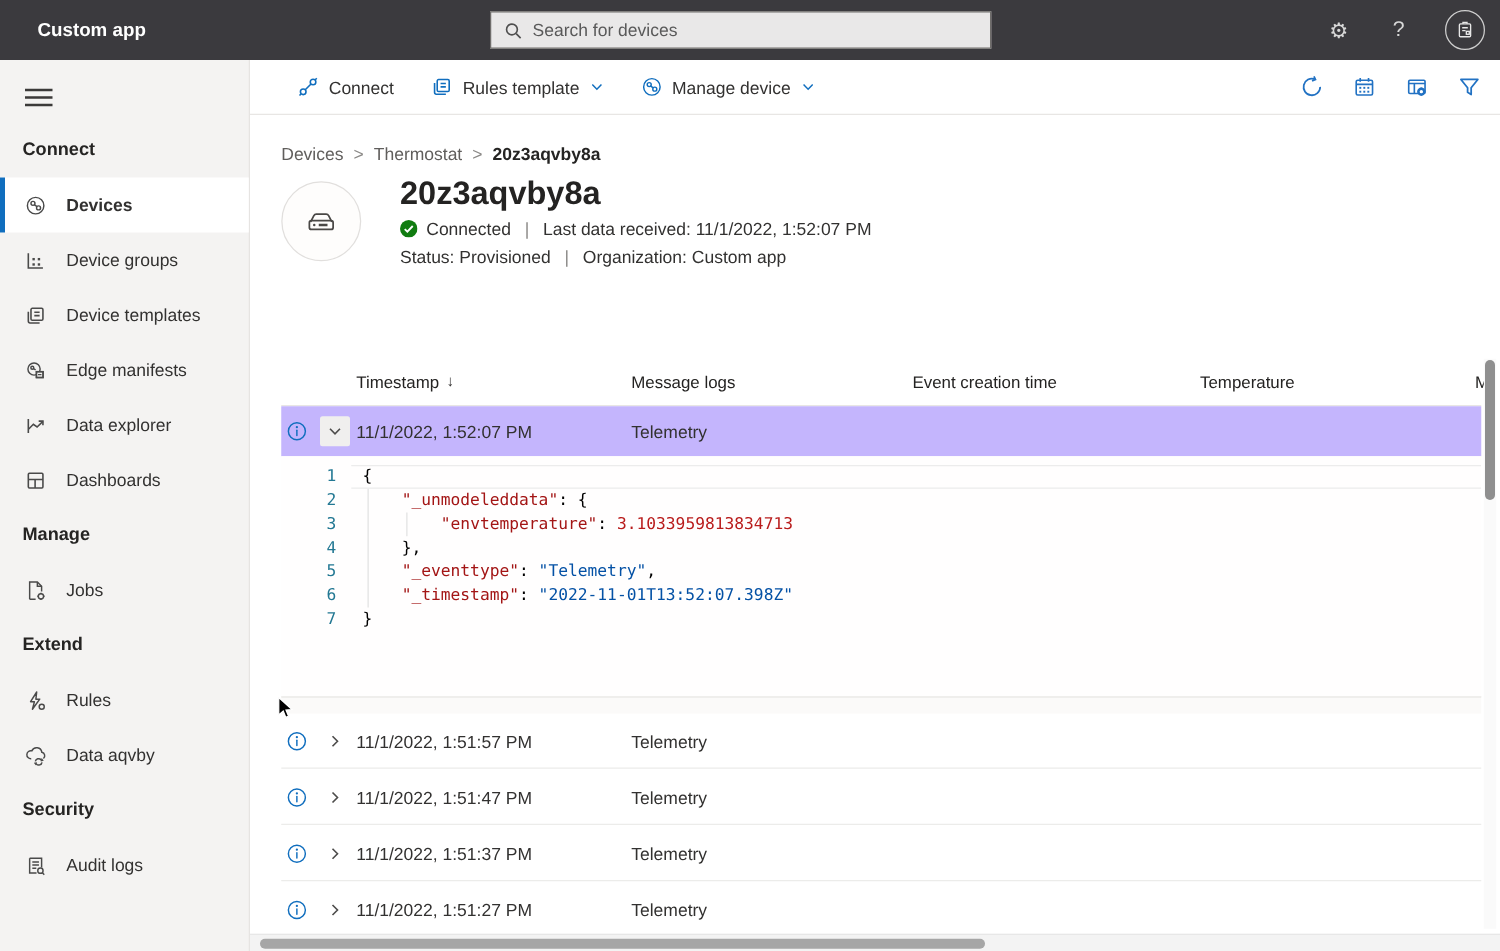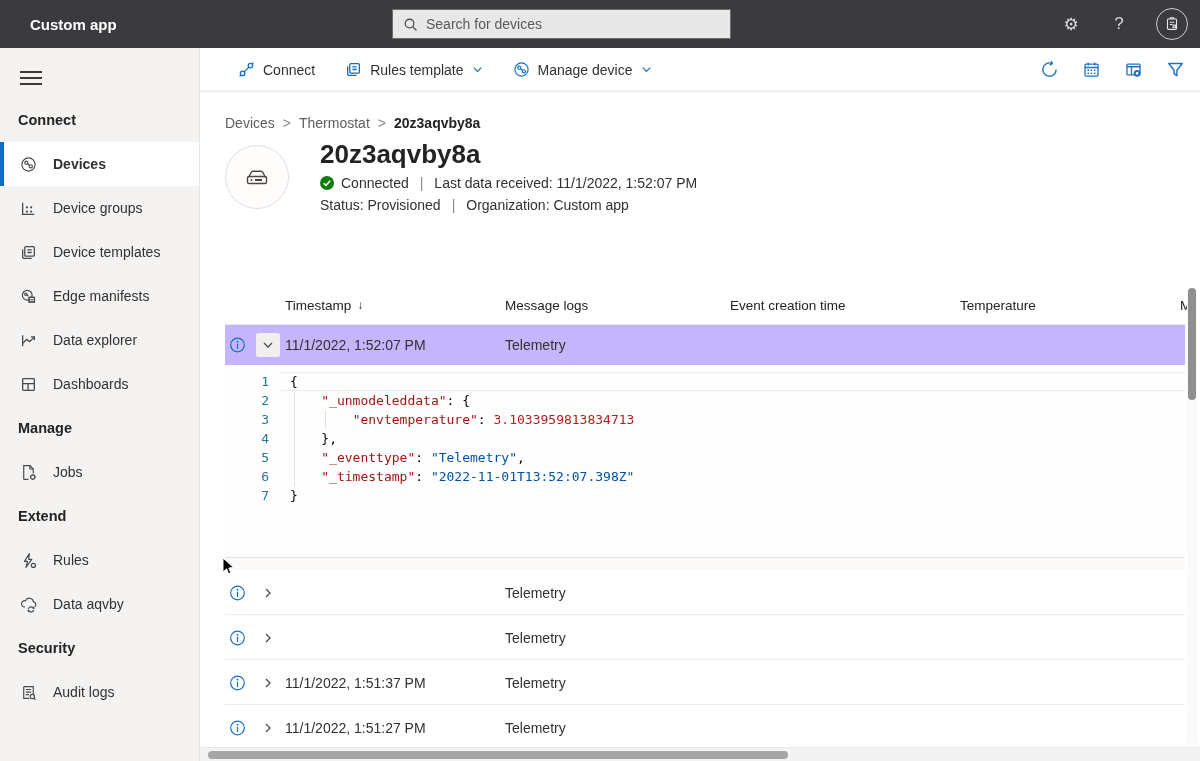--- a/index.html
+++ b/index.html
@@ -2,21 +2,21 @@
 <html><head>
 <meta charset="utf-8">
 <style>
   * { margin:0; padding:0; box-sizing:border-box; }
   html,body { width:1200px; height:761px; overflow:hidden; }
   body { font-family:"Liberation Sans", sans-serif; background:#fff; color:#323130; position:relative; }
 
   
   .topbar { position:absolute; left:0; top:0; width:1200px; height:48px; background:#3b3a3e; display:flex; align-items:center; z-index:30; }
   .app-title { color:#fff; font-weight:700; font-size:15px; margin-left:30px; }
-  .search-box { position:absolute; left:392px; top:9px; width:339px; height:30px; background:#e9e8e8; border:1px solid #6f6d6b; display:flex; align-items:center; padding:0 10px; gap:8px; }
+  .search-box { position:absolute; left:392px; top:9px; width:401px; height:30px; background:#e9e8e8; border:1px solid #6f6d6b; display:flex; align-items:center; padding:0 10px; gap:8px; }
   .search-box input { border:none; outline:none; background:transparent; font-size:14px; color:#444; width:100%; font-family:"Liberation Sans", sans-serif; }
   .search-box input::placeholder { color:#595959; }
   .topbar-right { position:absolute; right:12px; top:0; height:48px; display:flex; align-items:center; gap:26px; }
   .tb-icon { color:#d8d8d8; font-size:17px; cursor:pointer; display:flex; align-items:center; justify-content:center; width:22px; height:22px; }
   .avatar-ring { width:32px; height:32px; border-radius:50%; border:1.5px solid #cfcfcf; display:flex; align-items:center; justify-content:center; }
 
   
   .sidebar { position:absolute; left:0; top:48px; width:200px; height:713px; background:#f4f3f2; border-right:1px solid #e6e4e2; padding-top:10px; z-index:10; }
   .hamburger { height:40px; display:flex; align-items:center; padding-left:20px; cursor:pointer; }
   .hamburger .bars { width:22px; height:14px; display:flex; flex-direction:column; justify-content:space-between; }
@@ -417,35 +417,37 @@
               <circle cx="8" cy="8" r="6.4"></circle>
               <path d="M8 7.2v4" stroke-linecap="round"></path>
               <circle cx="8" cy="4.9" r=".85" fill="currentColor" stroke="none"></circle>
             </svg>
           </span>
           <span class="row-chev">
             <svg viewBox="0 0 12 12" fill="none" stroke="currentColor" stroke-width="1.3">
               <path d="M4 2l4 4-4 4"></path>
             </svg>
           </span>
+          <span class="row-cell c0">11/1/2022, 1:51:57 PM</span>
           <span class="row-cell c1">Telemetry</span>
         </div>
         <div class="data-row collapsed">
           <span class="row-info">
             <svg viewBox="0 0 16 16" fill="none" stroke="currentColor" stroke-width="1.1">
               <circle cx="8" cy="8" r="6.4"></circle>
               <path d="M8 7.2v4" stroke-linecap="round"></path>
               <circle cx="8" cy="4.9" r=".85" fill="currentColor" stroke="none"></circle>
             </svg>
           </span>
           <span class="row-chev">
             <svg viewBox="0 0 12 12" fill="none" stroke="currentColor" stroke-width="1.3">
               <path d="M4 2l4 4-4 4"></path>
             </svg>
           </span>
+          <span class="row-cell c0">11/1/2022, 1:51:47 PM</span>
           <span class="row-cell c1">Telemetry</span>
         </div>
         <div class="data-row collapsed">
           <span class="row-info">
             <svg viewBox="0 0 16 16" fill="none" stroke="currentColor" stroke-width="1.1">
               <circle cx="8" cy="8" r="6.4"></circle>
               <path d="M8 7.2v4" stroke-linecap="round"></path>
               <circle cx="8" cy="4.9" r=".85" fill="currentColor" stroke="none"></circle>
             </svg>
           </span>

